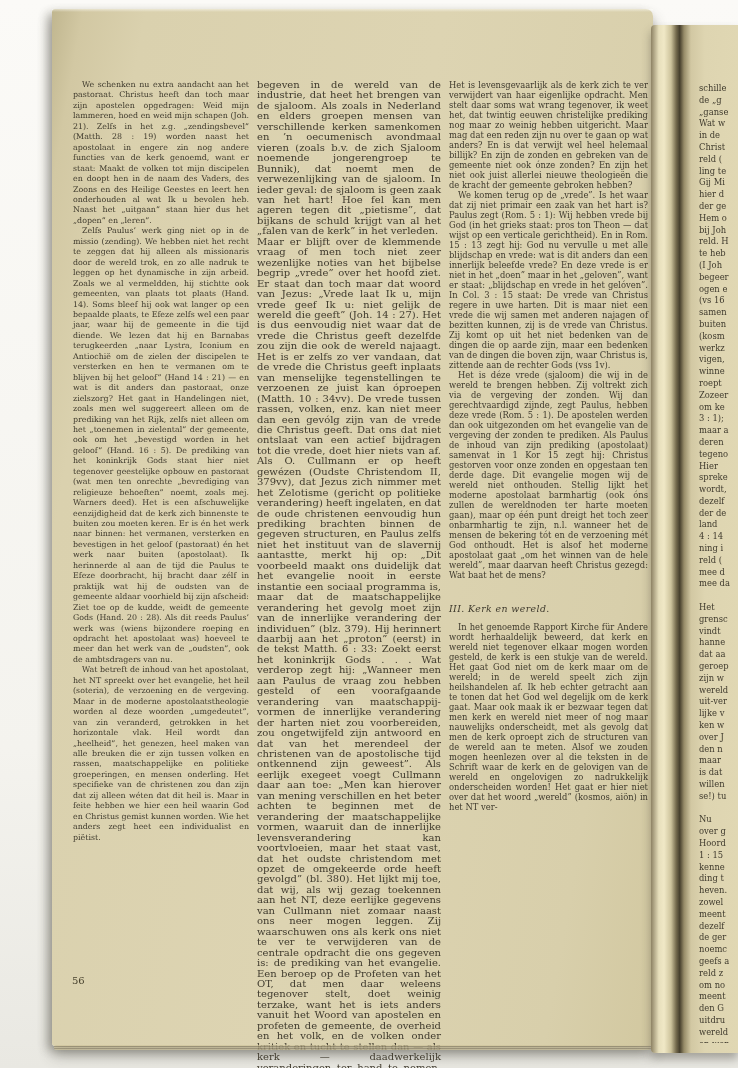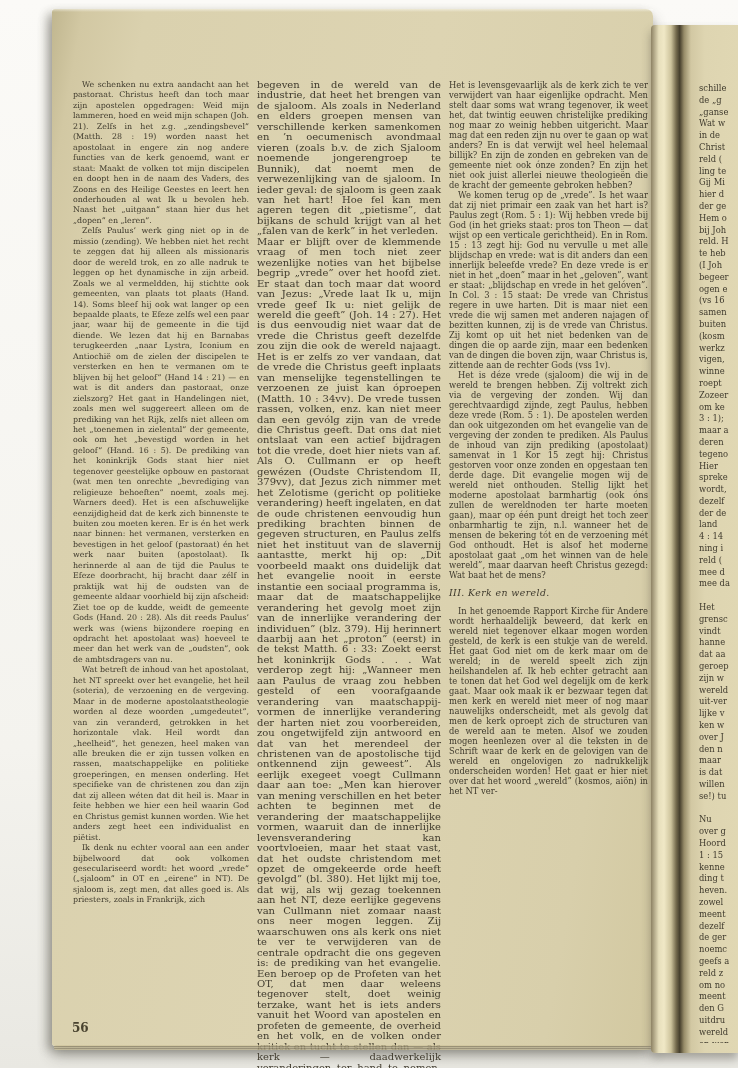--- a/index.html
+++ b/index.html
@@ -15,40 +15,39 @@
   .page-main::after{content:"";position:absolute;left:2px;right:2px;bottom:-4px;height:5px;
     background:repeating-linear-gradient(180deg,#cfc49c 0 1px,#9e9372 1px 2px);opacity:.7;border-radius:2px;}
   .columns{position:absolute;left:21px;top:71px;display:flex;gap:8px;color:#3f3a2d;}
   .col{text-align:justify;hyphens:auto;}
   .col-a{width:176px;font-size:7.9px;line-height:10.45px;}
   .col-b{width:184px;font-size:10px;line-height:10.45px;}
   .col-c{width:199px;font-size:8.4px;line-height:10px;}
   .block{margin:0;}
   .block.indent{text-indent:9px;}
   .block.gap{margin-top:0;}
-  .block.heading{font-style:italic;margin-top:8px;margin-bottom:8px;font-size:9.4px;letter-spacing:.4px;text-align:left;}
-  .pagenum{position:absolute;left:20px;top:1012px;font-size:12px;font-weight:bold;color:#49432f;}
+  .block.heading{font-style:italic;margin-top:24px;margin-bottom:8px;font-size:9.4px;letter-spacing:.4px;text-align:left;}
+  .pagenum{position:absolute;left:20px;top:966px;font-size:10px;font-weight:normal;color:#49432f;}
   
   .page-next{position:absolute;left:651px;top:25px;width:87px;height:1028px;
     background:linear-gradient(90deg,#8d8264 0%,#e7dfbc 9%,#f0e8c6 15%,#cdc39c 23%,#746a4d 29%,#453e2c 33%,#978c69 38%,#d2c8a3 46%,#ded5b1 62%,#e0d7b3 100%);
     box-shadow:0 6px 10px rgba(60,58,48,0.4);border-radius:4px 0 0 4px;}
   .frag{position:absolute;left:48px;top:58px;width:46px;height:960px;overflow:hidden;
     white-space:pre-line;font-size:8.4px;line-height:11.8px;color:#3f3a2d;text-align:left;}
 </style>
 </head>
 <body lang="nl">
 
 <div class="scene">
   <div class="page-main">
     <div class="columns">
       <div class="col col-a">
           <div class="block para indent">We schenken nu extra aandacht aan het pastoraat. Christus heeft dan toch maar zijn apostelen opgedragen: Weid mijn lammeren, hoed en weid mijn schapen (Joh. 21). Zelfs in het z.g. „zendingsbevel” (Matth. 28 : 19) worden naast het apostolaat in engere zin nog andere functies van de kerk genoemd, want er staat: Maakt de volken tot mijn discipelen en doopt hen in de naam des Vaders, des Zoons en des Heilige Geestes en leert hen onderhouden al wat Ik u bevolen heb. Naast het „uitgaan” staan hier dus het „dopen” en „leren”.</div>
           <div class="block para indent gap">Zelfs Paulus’ werk ging niet op in de missio (zending). We hebben niet het recht te zeggen dat hij alleen als missionaris door de wereld trok, en zo alle nadruk te leggen op het dynamische in zijn arbeid. Zoals we al vermeldden, hij stichtte ook gemeenten, van plaats tot plaats (Hand. 14). Soms bleef hij ook wat langer op een bepaalde plaats, te Efeze zelfs wel een paar jaar, waar hij de gemeente in die tijd diende. We lezen dat hij en Barnabas terugkeerden „naar Lystra, Iconium en Antiochië om de zielen der discipelen te versterken en hen te vermanen om te blijven bij het geloof” (Hand 14 : 21) — en wat is dit anders dan pastoraat, onze zielszorg? Het gaat in Handelingen niet, zoals men wel suggereert alleen om de prediking van het Rijk, zelfs niet alleen om het „toenemen in zielental” der gemeente, ook om het „bevestigd worden in het geloof” (Hand. 16 : 5). De prediking van het koninkrijk Gods staat hier niet tegenover geestelijke opbouw en pastoraat (wat men ten onrechte „bevrediging van religieuze behoeften” noemt, zoals mej. Warners deed). Het is een afschuwelijke eenzijdigheid dat de kerk zich binnenste te buiten zou moeten keren. Er is én het werk naar binnen: het vermanen, versterken en bevestigen in het geloof (pastoraat) én het werk naar buiten (apostolaat). Ik herinnerde al aan de tijd die Paulus te Efeze doorbracht, hij bracht daar zélf in praktijk wat hij de oudsten van de gemeente aldaar voorhield bij zijn afscheid: Ziet toe op de kudde, weidt de gemeente Gods (Hand. 20 : 28). Als dit reeds Paulus’ werk was (wiens bijzondere roeping en opdracht het apostolaat was) hoeveel te meer dan het werk van de „oudsten”, ook de ambtsdragers van nu.</div>
           <div class="block para indent gap">Wat betreft de inhoud van het apostolaat, het NT spreekt over het evangelie, het heil (soteria), de verzoening en de vergeving. Maar in de moderne apostolaatstheologie worden al deze woorden „umgedeutet”, van zin veranderd, getrokken in het horizontale vlak. Heil wordt dan „heelheid”, het genezen, heel maken van alle breuken die er zijn tussen volken en rassen, maatschappelijke en politieke groeperingen, en mensen onderling. Het specifieke van de christenen zou dan zijn dat zij alleen wéten dat dit heil is. Maar in feite hebben we hier een heil waarin God en Christus gemist kunnen worden. Wie het anders zegt heet een individualist en piëtist.</div>
-          <div class="block para indent">Ik denk nu echter vooral aan een ander bijbelwoord dat ook volkomen geseculariseerd wordt: het woord „vrede” („sjaloom” in OT en „eirene” in NT). De sjaloom is, zegt men, dat alles goed is. Als priesters, zoals in Frankrijk, zich</div>
         </div>
       <div class="col col-b">
           <div class="block para">begeven in de wereld van de industrie, dat heet het brengen van de sjaloom. Als zoals in Nederland en elders groepen mensen van verschillende kerken samenkomen en ’n oecumenisch avondmaal vieren (zoals b.v. de zich Sjaloom noemende jongerengroep te Bunnik), dat noemt men de verwezenlijking van de sjaloom. In ieder geval: de sjaloom is geen zaak van het hart! Hoe fel kan men ageren tegen dit „pietisme”, dat bijkans de schuld krijgt van al het „falen van de kerk” in het verleden.</div>
           <div class="block para gap">Maar er blijft over de klemmende vraag of men toch niet zeer wezenlijke noties van het bijbelse begrip „vrede” over het hoofd ziet. Er staat dan toch maar dat woord van Jezus: „Vrede laat Ik u, mijn vrede geef Ik u: niet gelijk de wereld die geeft” (Joh. 14 : 27). Het is dus eenvoudig niet waar dat de vrede die Christus geeft dezelfde zou zijn die ook de wereld najaagt. Het is er zelfs zo ver vandaan, dat de vrede die Christus geeft inplaats van menselijke tegenstellingen te verzoenen ze juist kan óproepen (Matth. 10 : 34vv). De vrede tussen rassen, volken, enz. kan niet meer dan een gevólg zijn van de vrede die Christus geeft. Dat ons dat niet ontslaat van een actief bijdragen tot die vrede, doet hier niets van af. Als O. Cullmann er op heeft gewézen (Oudste Christendom II, 379vv), dat Jezus zich nimmer met het Zelotisme (gericht op politieke verandering) heeft ingelaten, en dat de oude christenen eenvoudig hun prediking brachten binnen de gegeven structuren, en Paulus zelfs niet het instituut van de slavernij aantastte, merkt hij op: „Dit voorbeeld maakt ons duidelijk dat het evangelie nooit in eerste instantie een sociaal programma is, maar dat de maatschappelijke verandering het gevolg moet zijn van de innerlijke verandering der individuen” (blz. 379). Hij herinnert daarbij aan het „proton” (eerst) in de tekst Matth. 6 : 33: Zoekt eerst het koninkrijk Gods . . . Wat verderop zegt hij: „Wanneer men aan Paulus de vraag zou hebben gesteld of een voorafgaande verandering van maatschappij-vormen de innerlijke verandering der harten niet zou voorbereiden, zou ongetwijfeld zijn antwoord en dat van het merendeel der christenen van de apostolische tijd ontkennend zijn geweest”. Als eerlijk exegeet voegt Cullmann daar aan toe: „Men kan hierover van mening verschillen en het beter achten te beginnen met de verandering der maatschappelijke vormen, waaruit dan de innerlijke levensverandering kan voortvloeien, maar het staat vast, dat het oudste christendom met opzet de omgekeerde orde heeft gevolgd” (bl. 380). Het lijkt mij toe, dat wij, als wij gezag toekennen aan het NT, deze eerlijke gegevens van Cullmann niet zomaar naast ons neer mogen leggen. Zij waarschuwen ons als kerk ons niet te ver te verwijderen van de centrale opdracht die ons gegeven is: de prediking van het evangelie. Een beroep op de Profeten van het OT, dat men daar weleens tegenover stelt, doet weinig terzake, want het is iets anders vanuit het Woord van apostelen en profeten de gemeente, de overheid en het volk, en de volken onder kritiek en tucht te stellen dan — als kerk — daadwerkelijk veranderingen ter hand te nemen, tot zelfs (zoals men soms bepleit) in het revolutionaire toe.</div>
         </div>
       <div class="col col-c">
           <div class="block para">Het is levensgevaarlijk als de kerk zich te ver verwijdert van haar eigenlijke opdracht. Men stelt daar soms wat wrang tegenover, ik weet het, dat twintig eeuwen christelijke prediking nog maar zo weinig hebben uitgericht. Maar mag dat een reden zijn nu over te gaan op wat anders? En is dat verwijt wel heel helemaal billijk? En zijn de zonden en gebreken van de gemeente niet ook ónze zonden? En zijn het niet ook juist allerlei nieuwe theologieën die de kracht der gemeente gebroken hebben?</div>
           <div class="block para indent">We komen terug op de „vrede”. Is het waar dat zij niet primair een zaak van het hart is? Paulus zegt (Rom. 5 : 1): Wij hebben vrede bij God (in het grieks staat: pros ton Theon — dat wijst op een verticale gerichtheid). En in Rom. 15 : 13 zegt hij: God nu vervulle u met alle blijdschap en vrede: wat is dit anders dan een innerlijk beleefde vrede? En deze vrede is er niet in het „doen” maar in het „geloven”, want er staat: „blijdschap en vrede in het gelóven”. In Col. 3 : 15 staat: De vrede van Christus regere in uwe harten. Dit is maar niet een vrede die wij samen met anderen najagen of bezitten kunnen, zij is de vrede van Christus. Zij komt op uit het niet bedenken van de dingen die op aarde zijn, maar een bedenken van de dingen die boven zijn, waar Christus is, zittende aan de rechter Gods (vss 1v).</div>
           <div class="block para indent">Het is déze vrede (sjaloom) die wij in de wereld te brengen hebben. Zij voltrekt zich via de vergeving der zonden. Wij dan gerechtvaardigd zijnde, zegt Paulus, hebben deze vrede (Rom. 5 : 1). De apostelen werden dan ook uitgezonden om het evangelie van de vergeving der zonden te prediken. Als Paulus de inhoud van zijn prediking (apostolaat) samenvat in 1 Kor 15 zegt hij: Christus gestorven voor onze zonden en opgestaan ten derde dage. Dit evangelie mogen wij de wereld niet onthouden. Stellig lijkt het moderne apostolaat barmhartig (ook óns zullen de wereldnoden ter harte moeten gaan), maar op één punt dreigt het toch zeer onbarmhartig te zijn, n.l. wanneer het de mensen de bekering tót en de verzoening mét God onthoudt. Het is alsof het moderne apostolaat gaat „om het winnen van de hele wereld”, maar daarvan heeft Christus gezegd: Wat baat het de mens?</div>
           <div class="block heading gap">III.   Kerk en wereld.</div>

